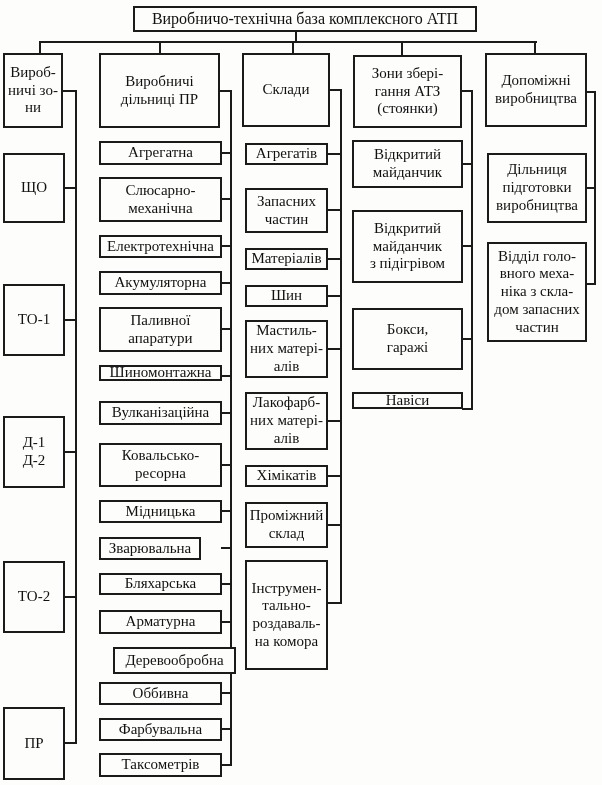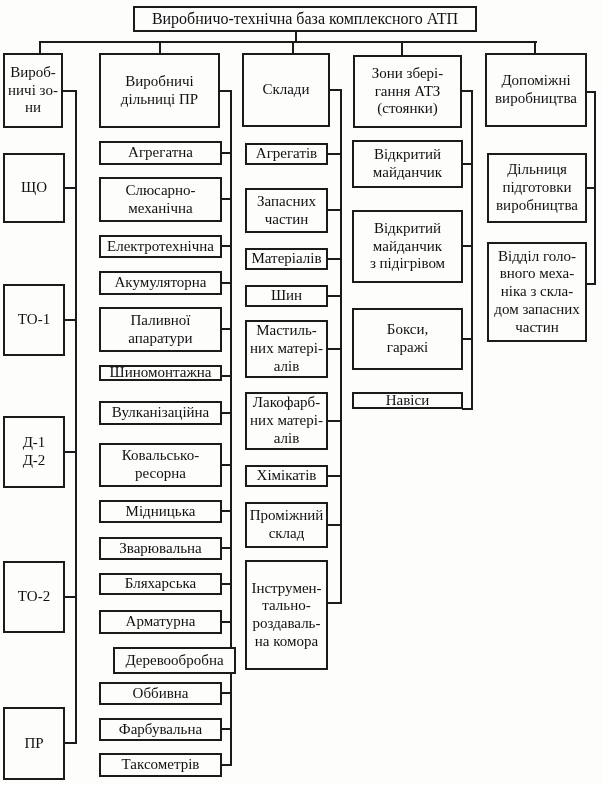--- a/index.html
+++ b/index.html
@@ -121,21 +121,21 @@
 механічна</div>
   <div class="box" style="left:99px;top:235px;width:123px;height:23px">Електротехнічна</div>
   <div class="box" style="left:99px;top:271px;width:123px;height:24px">Акумуляторна</div>
   <div class="box" style="left:99px;top:307px;width:123px;height:45px">Паливної
 апаратури</div>
   <div class="box" style="left:99px;top:365px;width:123px;height:16px">Шиномонтажна</div>
   <div class="box" style="left:99px;top:401px;width:123px;height:24px">Вулканізаційна</div>
   <div class="box" style="left:99px;top:443px;width:123px;height:44px">Ковальсько-
 ресорна</div>
   <div class="box" style="left:99px;top:500px;width:123px;height:23px">Мідницька</div>
-  <div class="box" style="left:99px;top:537px;width:123px;height:23px">Зварювальна</div>
+  <div class="box" style="left:99px;top:537px;width:102px;height:23px">Зварювальна</div>
   <div class="box" style="left:99px;top:573px;width:123px;height:22px">Бляхарська</div>
   <div class="box" style="left:99px;top:610px;width:123px;height:24px">Арматурна</div>
   <div class="box" style="left:113px;top:647px;width:123px;height:27px">Деревообробна</div>
   <div class="box" style="left:99px;top:682px;width:123px;height:23px">Оббивна</div>
   <div class="box" style="left:99px;top:753px;width:123px;height:24px">Таксометрів</div>
   <div class="box" style="left:99px;top:718px;width:123px;height:23px">Фарбувальна</div>
 
   <div class="box" style="left:242px;top:53px;width:88px;height:74px">Склади</div>
   <div class="box" style="left:245px;top:143px;width:83px;height:22px">Агрегатів</div>
   <div class="box" style="left:245px;top:188px;width:83px;height:45px">Запасних

